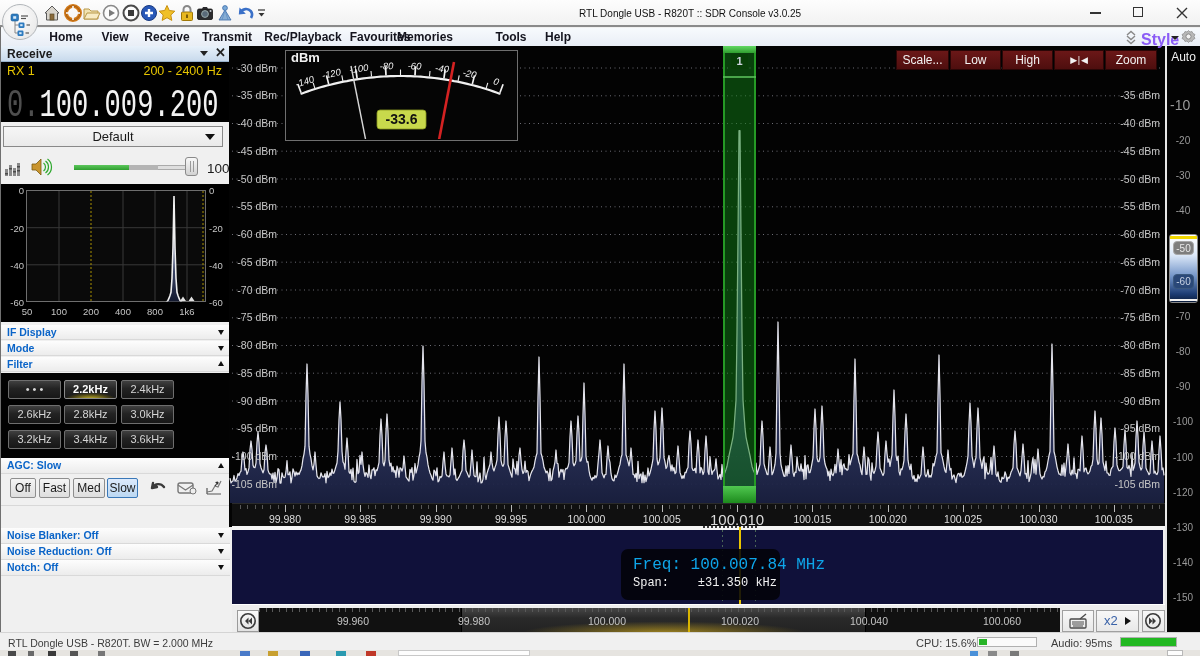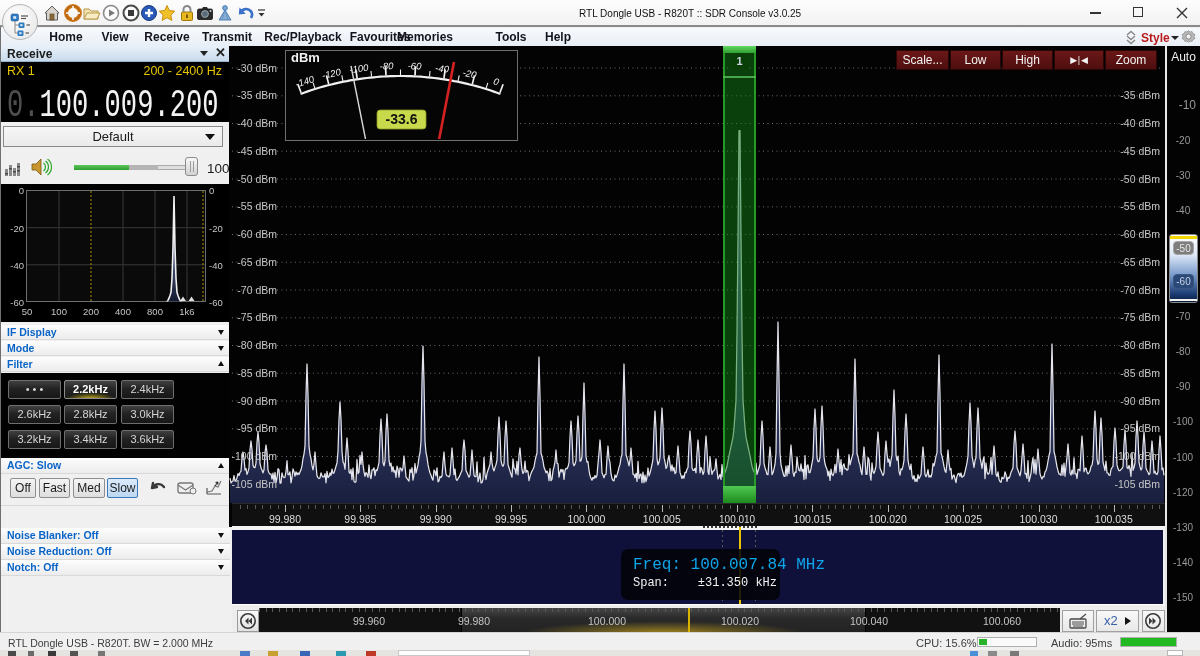--- a/index.html
+++ b/index.html
@@ -368,21 +368,21 @@
       <span style="position:absolute;left:904.5px;top:1px;width:1px;height:3.5px;background:#585858"></span>
       <span style="position:absolute;left:912.0px;top:1px;width:1px;height:3.5px;background:#585858"></span>
       <span style="position:absolute;left:919.5px;top:1px;width:1px;height:3.5px;background:#585858"></span>
       <span style="position:absolute;left:927.1px;top:1px;width:1px;height:3.5px;background:#585858"></span>
       <div class="lbl" style="left:23.0px;top:10px;width:60px;text-align:center;font-size:10.5px;color:#dcdcdc">99.980</div>
       <div class="lbl" style="left:98.4px;top:10px;width:60px;text-align:center;font-size:10.5px;color:#dcdcdc">99.985</div>
       <div class="lbl" style="left:173.7px;top:10px;width:60px;text-align:center;font-size:10.5px;color:#dcdcdc">99.990</div>
       <div class="lbl" style="left:249.0px;top:10px;width:60px;text-align:center;font-size:10.5px;color:#dcdcdc">99.995</div>
       <div class="lbl" style="left:324.4px;top:10px;width:60px;text-align:center;font-size:10.5px;color:#dcdcdc">100.000</div>
       <div class="lbl" style="left:399.8px;top:10px;width:60px;text-align:center;font-size:10.5px;color:#dcdcdc">100.005</div>
-      <div class="lbl" style="left:475.1px;top:10px;width:60px;text-align:center;font-size:10px;color:#dcdcdc">100.010</div>
+      <div class="lbl" style="left:475.1px;top:10px;width:60px;text-align:center;font-size:15px;color:#dcdcdc">100.010</div>
       <div class="lbl" style="left:550.4px;top:10px;width:60px;text-align:center;font-size:10.5px;color:#dcdcdc">100.015</div>
       <div class="lbl" style="left:625.8px;top:10px;width:60px;text-align:center;font-size:10.5px;color:#dcdcdc">100.020</div>
       <div class="lbl" style="left:701.1px;top:10px;width:60px;text-align:center;font-size:10.5px;color:#dcdcdc">100.025</div>
       <div class="lbl" style="left:776.5px;top:10px;width:60px;text-align:center;font-size:10.5px;color:#dcdcdc">100.030</div>
       <div class="lbl" style="left:851.8px;top:10px;width:60px;text-align:center;font-size:10.5px;color:#dcdcdc">100.035</div>
 </div>
 
 <div class="abs" style="left:232px;top:526px;width:933px;height:4px;background:#f4f4f4">
  <div style="position:absolute;left:471px;top:0px;width:54px;height:2px;background:repeating-linear-gradient(90deg,#3a3a3a 0,#3a3a3a 2px,transparent 2px,transparent 4px)"></div>
 </div>
@@ -523,21 +523,21 @@
       <span style="position:absolute;left:738.1px;top:0;width:1px;height:3.5px;background:#585858"></span>
       <span style="position:absolute;left:744.8px;top:0;width:1px;height:3.5px;background:#585858"></span>
       <span style="position:absolute;left:751.4px;top:0;width:1px;height:3.5px;background:#585858"></span>
       <span style="position:absolute;left:758.1px;top:0;width:1px;height:3.5px;background:#585858"></span>
       <span style="position:absolute;left:764.7px;top:0;width:1px;height:3.5px;background:#585858"></span>
       <span style="position:absolute;left:771.4px;top:0;width:1px;height:3.5px;background:#585858"></span>
       <span style="position:absolute;left:778.0px;top:0;width:1px;height:3.5px;background:#585858"></span>
       <span style="position:absolute;left:784.7px;top:0;width:1px;height:3.5px;background:#585858"></span>
       <span style="position:absolute;left:791.3px;top:0;width:1px;height:3.5px;background:#585858"></span>
       <span style="position:absolute;left:798.0px;top:0;width:1px;height:3.5px;background:#585858"></span>
- <span style="position:absolute;left:80px;top:7px;width:60px;text-align:center;font-size:10.5px;color:#c4c4c4">99.960</span>
+ <span style="position:absolute;left:64px;top:7px;width:60px;text-align:center;font-size:10.5px;color:#c4c4c4">99.960</span>
       <span style="position:absolute;left:185px;top:7px;width:60px;text-align:center;font-size:10.5px;color:#c4c4c4">99.980</span>
       <span style="position:absolute;left:318px;top:7px;width:60px;text-align:center;font-size:10.5px;color:#c4c4c4">100.000</span>
       <span style="position:absolute;left:451px;top:7px;width:60px;text-align:center;font-size:10.5px;color:#c4c4c4">100.020</span>
       <span style="position:absolute;left:580px;top:7px;width:60px;text-align:center;font-size:10.5px;color:#c4c4c4">100.040</span>
       <span style="position:absolute;left:713px;top:7px;width:60px;text-align:center;font-size:10.5px;color:#c4c4c4">100.060</span>
 </div>
 <div class="abs" style="left:1062px;top:610px;width:32px;height:22px;background:linear-gradient(#f8f8f8,#e8e8e8);border:1px solid #a0a0a0">
  <svg width="30" height="20" viewBox="0 0 30 20">
         <rect x="7" y="8" width="16" height="9" rx="1" fill="none" stroke="#4a4a4a" stroke-width="1.3"></rect>
         <g stroke="#4a4a4a" stroke-width="1">
@@ -555,21 +555,21 @@
 <div class="abs" style="left:1142px;top:610px;width:23px;height:22px;background:linear-gradient(#f8f8f8,#e8e8e8);border:1px solid #a0a0a0">
  <svg width="21" height="20" viewBox="0 0 21 20">
         <circle cx="10" cy="10" r="7.2" fill="none" stroke="#3a3a3a" stroke-width="1.6"></circle>
         <path d="M9.5,6.5 L13,10 L9.5,13.5 z M6,6.5 L9.5,10 L6,13.5 z" fill="#3a3a3a"></path>
       </svg>
 </div>
 
 <div class="abs" style="left:1165px;top:46px;width:2px;height:586px;background:#e8e8e8"></div>
 <div class="abs" style="left:1167px;top:46px;width:33px;height:586px;background:#030303"></div>
 <div class="abs" style="left:1167px;top:50px;width:33px;text-align:center;color:#f0f0f0;font-size:12px">Auto</div>
-<div class="lbl" style="left:1170px;top:99.5px;width:26px;text-align:right;font-size:12px;color:#9a9a9a">-10</div>
+<div class="lbl" style="left:1170px;top:99.5px;width:26px;text-align:left;font-size:14px;color:#9a9a9a">-10</div>
     <div class="lbl" style="left:1170px;top:134.7px;width:26px;text-align:center;font-size:10px;color:#9a9a9a">-20</div>
     <div class="lbl" style="left:1170px;top:169.9px;width:26px;text-align:center;font-size:10px;color:#9a9a9a">-30</div>
     <div class="lbl" style="left:1170px;top:205.1px;width:26px;text-align:center;font-size:10px;color:#9a9a9a">-40</div>
     <div class="lbl" style="left:1170px;top:310.7px;width:26px;text-align:center;font-size:10px;color:#9a9a9a">-70</div>
     <div class="lbl" style="left:1170px;top:345.9px;width:26px;text-align:center;font-size:10px;color:#9a9a9a">-80</div>
     <div class="lbl" style="left:1170px;top:381.1px;width:26px;text-align:center;font-size:10px;color:#9a9a9a">-90</div>
     <div class="lbl" style="left:1170px;top:416.3px;width:26px;text-align:center;font-size:10px;color:#9a9a9a">-100</div>
     <div class="lbl" style="left:1170px;top:451.5px;width:26px;text-align:center;font-size:10px;color:#9a9a9a">-100</div>
     <div class="lbl" style="left:1170px;top:486.7px;width:26px;text-align:center;font-size:10px;color:#9a9a9a">-120</div>
     <div class="lbl" style="left:1170px;top:521.9px;width:26px;text-align:center;font-size:10px;color:#9a9a9a">-130</div>
@@ -686,21 +686,21 @@
     <div class="abs" style="left:172px;top:30px;width:110px;text-align:center;font-size:12px;font-weight:bold;color:#14141e">Transmit</div>
     <div class="abs" style="left:248px;top:30px;width:110px;text-align:center;font-size:12px;font-weight:bold;color:#14141e">Rec/Playback</div>
     <div class="abs" style="left:325px;top:30px;width:110px;text-align:center;font-size:12px;font-weight:bold;color:#14141e">Favourites</div>
     <div class="abs" style="left:397px;top:30px;width:110px;text-align:left;font-size:12px;font-weight:bold;color:#14141e">Memories</div>
     <div class="abs" style="left:456px;top:30px;width:110px;text-align:center;font-size:12px;font-weight:bold;color:#14141e">Tools</div>
     <div class="abs" style="left:503px;top:30px;width:110px;text-align:center;font-size:12px;font-weight:bold;color:#14141e">Help</div>
 <svg class="abs" style="left:1124px;top:29px" width="14" height="16" viewBox="0 0 14 16">
       <path d="M3,6 L7,2.5 L11,6 M3,7 L7,10.5 L11,7" fill="none" stroke="#888" stroke-width="1.4"></path>
       <path d="M3,11 L7,14.5 L11,11" fill="none" stroke="#888" stroke-width="1.4"></path>
     </svg>
-<div class="abs" style="left:1141px;top:31px;font-size:12px;font-weight:bold;color:#b91c1c">Style</div>
+<div class="abs" style="left:1141px;top:31px;font-size:16px;font-weight:bold;color:#8b5cf6">Style</div>
 <span class="abs" style="left:1171px;top:36px;width:0;height:0;border-left:4px solid transparent;border-right:4px solid transparent;border-top:4.5px solid #222"></span>
 <svg class="abs" style="left:1181px;top:29px" width="15" height="15" viewBox="0 0 15 15">
       <path d="M7.5,1.5 L9,3 L11,2.5 L12,4.5 L14,5.5 L13,7.5 L14,9.5 L12,10.5 L11,12.5 L9,12 L7.5,13.5 L6,12 L4,12.5 L3,10.5 L1,9.5 L2,7.5 L1,5.5 L3,4.5 L4,2.5 L6,3 Z" fill="#b8b8b8" stroke="#8a8a8a" stroke-width="0.7"></path>
       <circle cx="7.5" cy="7.5" r="2.6" fill="#f2f2f2" stroke="#8a8a8a"></circle>
     </svg>
 
 <div class="abs" style="left:0;top:632px;width:1200px;height:18px;background:#f0f0f0;border-top:1px solid #d4d4d4">
  <span style="position:absolute;left:8px;top:3.5px;font-size:10.5px;color:#3c3c3c">RTL Dongle USB - R820T. BW = 2.000 MHz</span>
  <span style="position:absolute;left:916px;top:4px;font-size:11px;color:#3c3c3c">CPU: 15.6%</span>
  <span style="position:absolute;left:977px;top:4px;width:60px;height:10px;background:#fafafa;border:1px solid #b0b0b0"></span>

